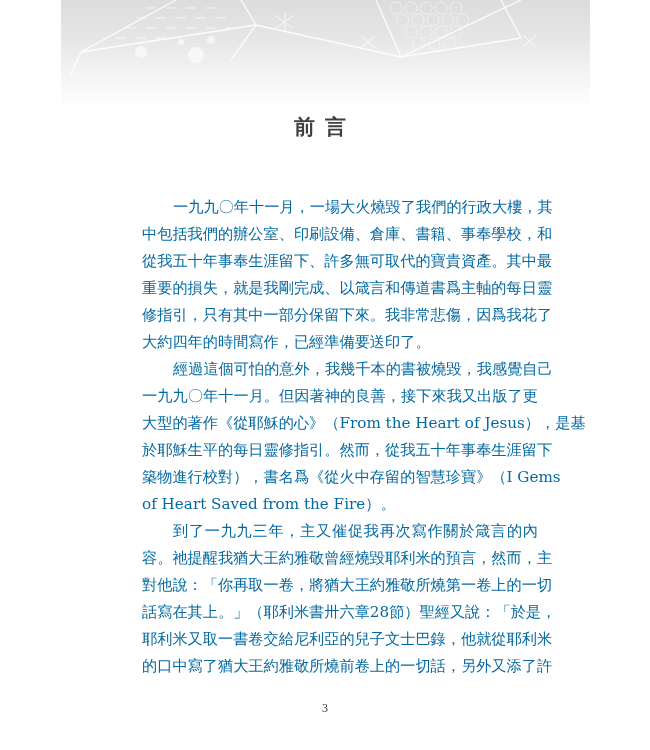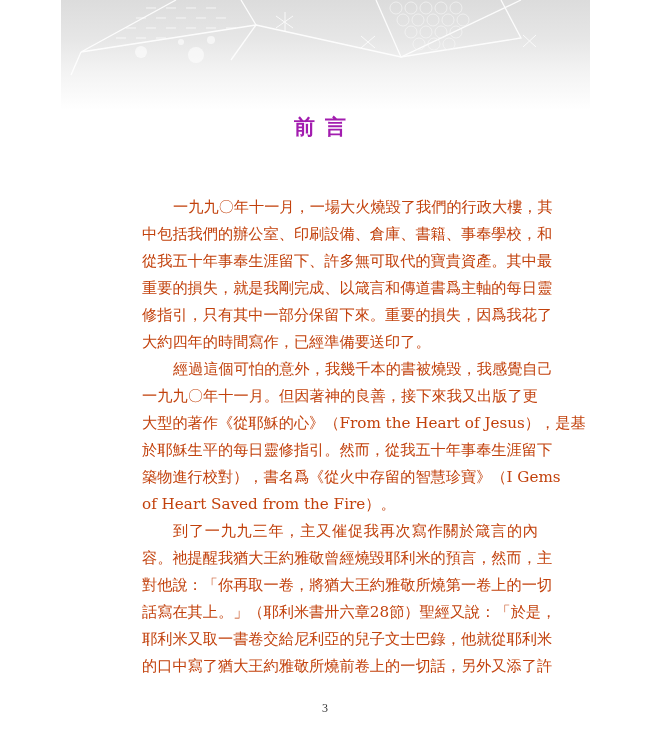--- a/index.html
+++ b/index.html
@@ -6,29 +6,29 @@
   body { width: 650px; height: 750px; position: relative; overflow: hidden;
          font-family: "DejaVu Serif", "Liberation Serif", serif; color: #231f20; }
   .header-art {
     position: absolute; left: 61px; top: 0; width: 529px; height: 110px;
     background: linear-gradient(180deg, #dcdcdc 0%, #e6e6e6 35%, #f3f3f3 65%, #ffffff 100%);
     overflow: hidden;
   }
   .header-art svg { position: absolute; left: 0; top: 0; }
   .title {
     position: absolute; left: 0; width: 650px; top: 113px; text-align: center;
-    font-size: 21px; font-weight: bold; letter-spacing: 10px; color: #a21caf;
+    font-size: 21px; font-weight: bold; letter-spacing: 10px; color: #404040;
     font-family: "DejaVu Sans", sans-serif;
   }
   .body-text {
     position: absolute; left: 142px; top: 194px; width: 396px;
   }
   .line {
     height: 27px; line-height: 27px; font-size: 15.2px; white-space: nowrap;
-    text-align: justify; text-align-last: justify; color: #c2410c;
+    text-align: justify; text-align-last: justify; color: #0369a1;
   }
   .line.indent { padding-left: 31px; }
   .line.last { text-align-last: left; }
   .page-num {
     position: absolute; left: 0; width: 650px; top: 701px; text-align: center;
     font-size: 12px; color: #333;
     font-family: "Liberation Serif", serif;
   }
 </style>
 </head>
@@ -101,21 +101,21 @@
 </div>
 
 <div class="title">前言</div>
 
 <div class="body-text">
   <div>
     <div class="line indent">一九九〇年十一月，一場大火燒毀了我們的行政大樓，其</div>
     <div class="line">中包括我們的辦公室、印刷設備、倉庫、書籍、事奉學校，和</div>
     <div class="line">從我五十年事奉生涯留下、許多無可取代的寶貴資產。其中最</div>
     <div class="line">重要的損失，就是我剛完成、以箴言和傳道書爲主軸的每日靈</div>
-    <div class="line">修指引，只有其中一部分保留下來。重要的損失，因爲我花了</div>
+    <div class="line">修指引，只有其中一部分保留下來。我非常悲傷，因爲我花了</div>
     <div class="line last">大約四年的時間寫作，已經準備要送印了。</div>
   </div>
   <div>
     <div class="line indent">經過這個可怕的意外，我幾千本的書被燒毀，我感覺自己</div>
     <div class="line">一九九〇年十一月。但因著神的良善，接下來我又出版了更</div>
     <div class="line">大型的著作《從耶穌的心》（From the Heart of Jesus），是基</div>
     <div class="line">於耶穌生平的每日靈修指引。然而，從我五十年事奉生涯留下</div>
     <div class="line">築物進行校對），書名爲《從火中存留的智慧珍寶》（I Gems</div>
     <div class="line last">of Heart Saved from the Fire）。</div>
   </div>

